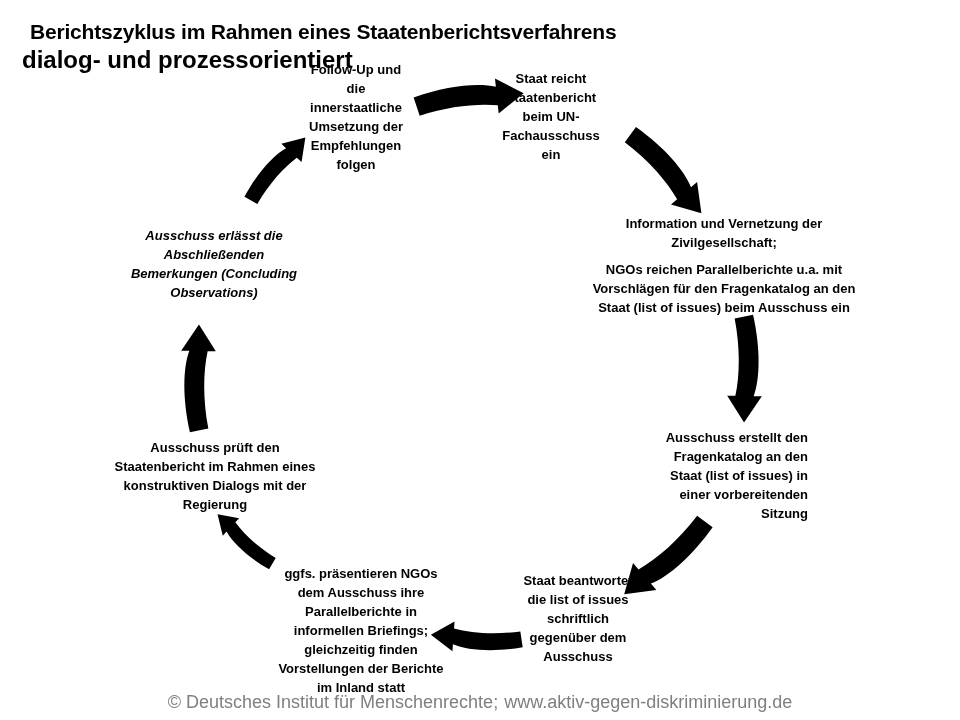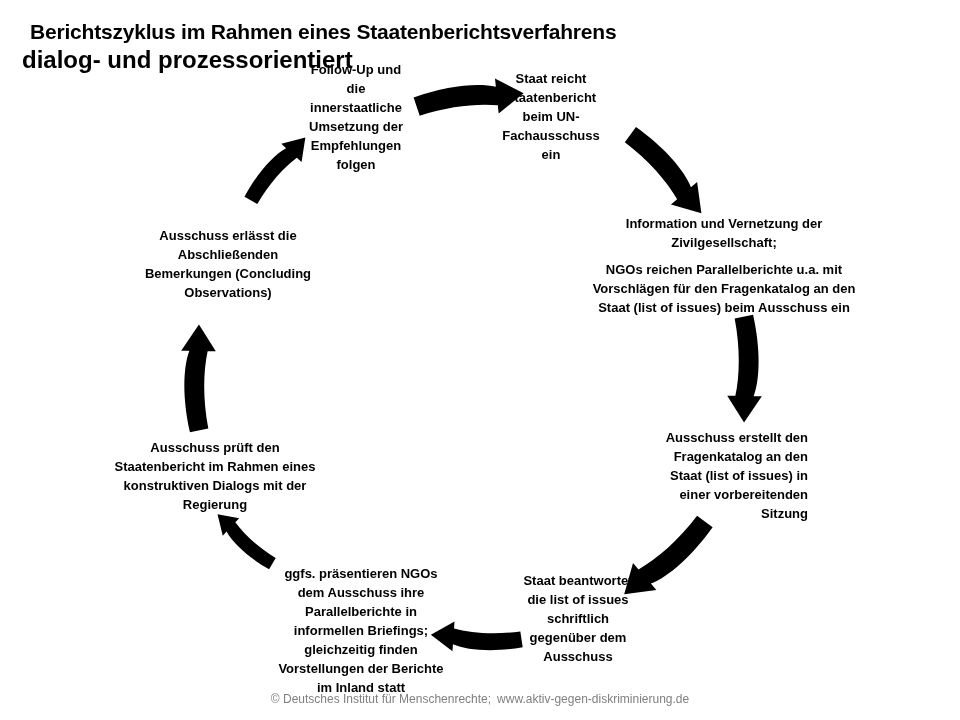--- a/index.html
+++ b/index.html
@@ -45,40 +45,40 @@
   .node p { margin: 0 0 8px 0; }
   .node p:last-child { margin-bottom: 0; }
 
   #node-followup      { left: 300px; top: 60px;  width: 112px; }
   #node-staat-reicht  { left: 492px; top: 69px;  width: 118px; }
   #node-information   { left: 592px; top: 214px; width: 264px; }
   #node-erstellt      { left: 648px; top: 428px; width: 160px; text-align: right; }
   #node-beantwortet   { left: 522px; top: 571px; width: 112px; }
   #node-ngos          { left: 278px; top: 564px; width: 166px; }
   #node-prueft        { left: 109px; top: 438px; width: 212px; }
-  #node-erlaesst      { left: 140px; top: 226px; width: 176px; }
+  #node-erlaesst      { left: 126px; top: 226px; width: 176px; font-style: italic; }
 
   .arrow { position: absolute; overflow: visible; }
 
   #arrow-top          { left: 412px; top: 76px;  width: 114px; height: 46px; transform: rotate(-6deg); }
   #arrow-top-right    { left: 610px; top: 150px; width: 112px; height: 45px; transform: rotate(49deg); }
   #arrow-right        { left: 689px; top: 346px; width: 112px; height: 45px; transform: rotate(91deg); }
   #arrow-bottom-right { left: 608px; top: 535px; width: 116px; height: 46px; transform: rotate(139deg); }
   #arrow-bottom       { left: 429px; top: 617px; width: 96px;  height: 42px; transform: rotate(184deg); }
   #arrow-bottom-left  { left: 206px; top: 522px; width: 78px;  height: 36px; transform: rotate(-137deg); }
   #arrow-left         { left: 142px; top: 356px; width: 112px; height: 45px; transform: rotate(-89deg); }
   #arrow-top-left     { left: 233px; top: 150px; width: 88px;  height: 38px; transform: rotate(-48deg); }
 
   .footer {
     position: absolute;
     left: 0;
     top: 692px;
     width: 100%;
     text-align: center;
-    font-size: 12px;
+    font-size: 18px;
     font-weight: 400;
     color: var(--footer, #7f7f7f);
   }
   .footer .sep { display: inline-block; width: 6px; }
 </style>
 </head>
 <body>
 
 <div class="stage">
 

